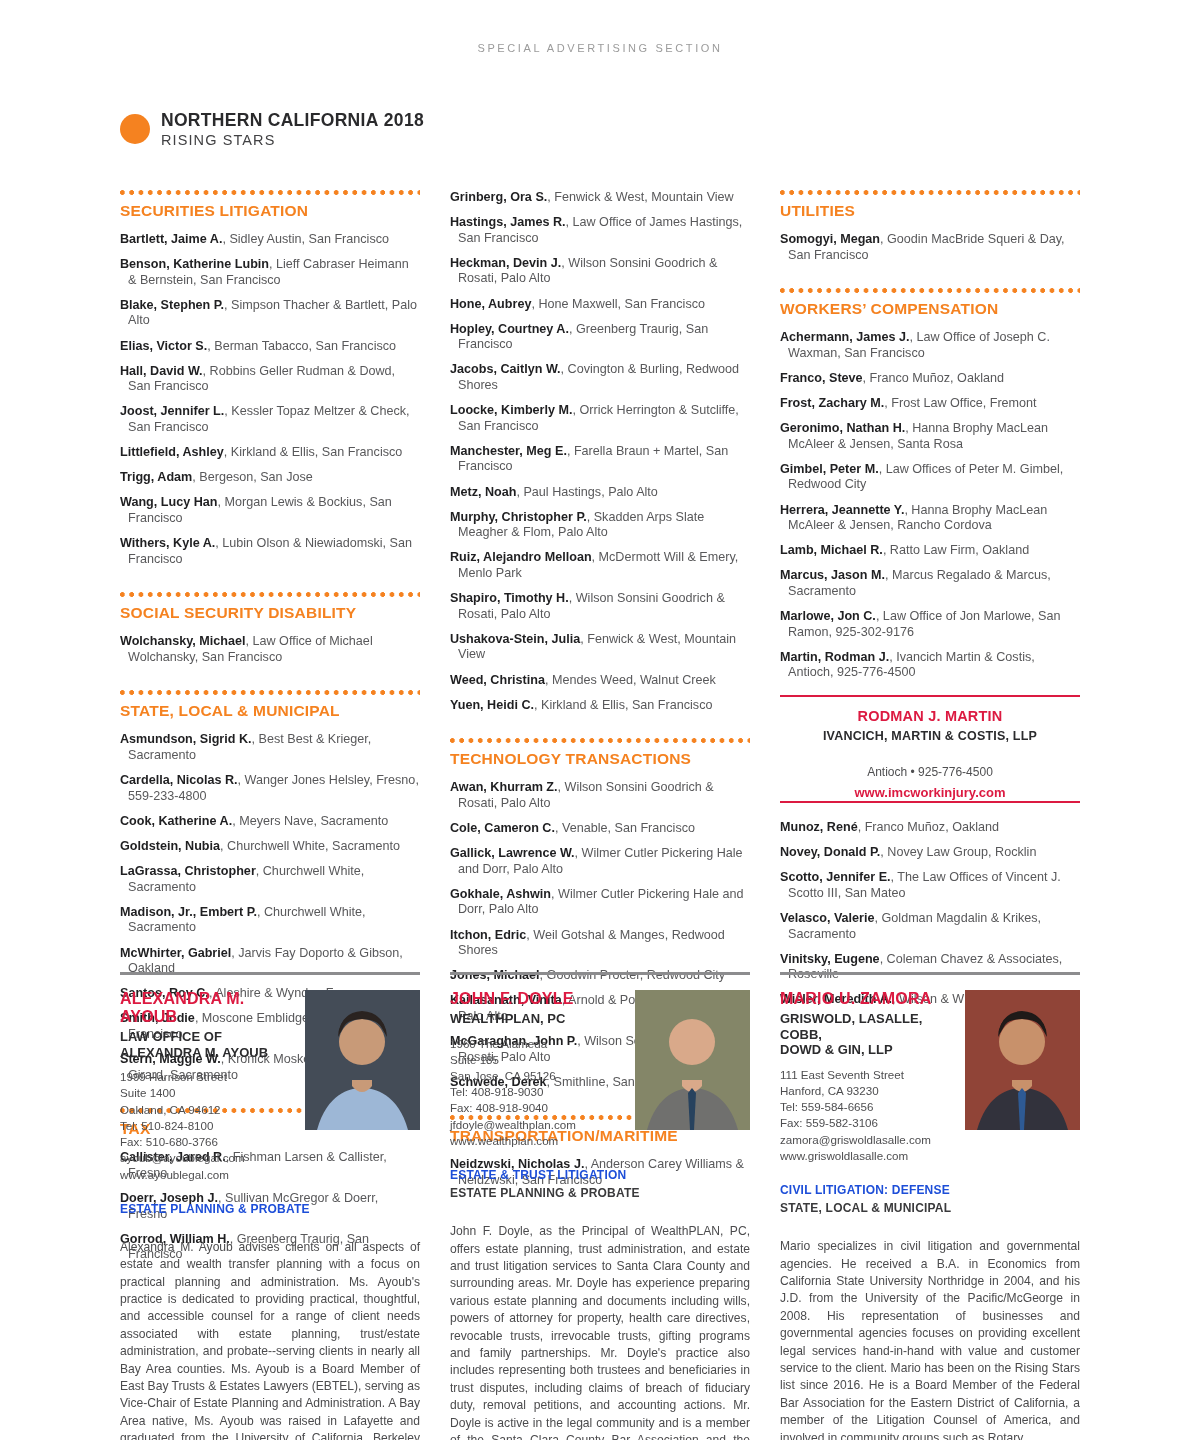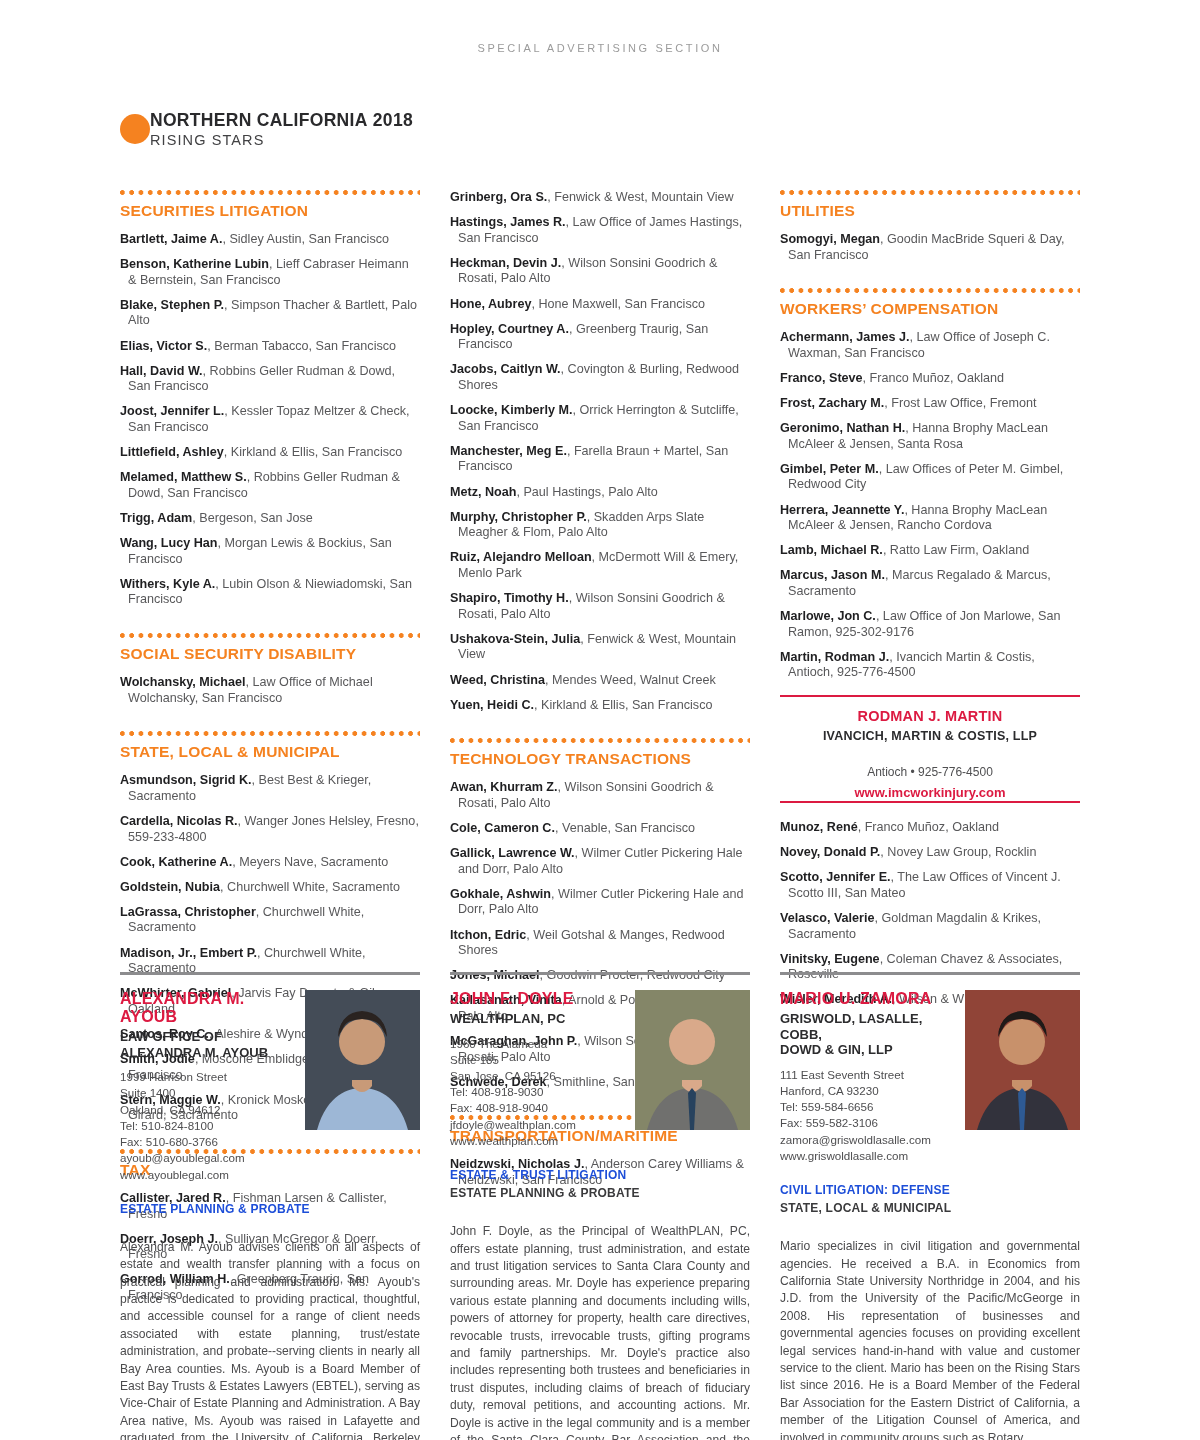--- a/index.html
+++ b/index.html
@@ -9,21 +9,21 @@
     background:#ffffff;
     font-family:"Liberation Sans", sans-serif;
     color:#2b2b2b;
     display:flex; flex-direction:column;
     padding:0 120px;
     overflow:hidden;
   }
   
   .banner { margin-top:42px; text-align:center; font-size:11px; letter-spacing:2.6px; color:#9b9b9b; }
   
-  .brand { margin-top:56px; display:flex; align-items:center; }
+  .brand { margin-top:56px; display:flex; align-items:center; gap:11px; }
   .brand-dot { width:30px; height:30px; border-radius:50%; background:#F58220; flex:0 0 auto; }
   .brand-line1 { font-size:17.5px; font-weight:700; color:#2a2a2c; letter-spacing:.3px; }
   .brand-line2 { font-size:14.5px; font-weight:400; color:#414143; letter-spacing:1.1px; margin-top:1px; }
   
   .columns { display:grid; grid-template-columns:repeat(3,300px); column-gap:30px; margin-top:42px; min-height:782px; align-items:start; }
   .section { margin-bottom:25px; }
   .dots { height:5px; margin-bottom:7px;
     background-image:radial-gradient(circle at 2.4px 2.5px, #F58220 2.15px, rgba(0,0,0,0) 2.55px);
     background-size:9.3px 5px; background-repeat:repeat-x; }
   .sec-title { font-size:15.5px; font-weight:700; color:#F58220; letter-spacing:.2px; margin:0 0 12px; }
@@ -68,21 +68,20 @@
       <section class="section">
         <div class="dots"></div>
         <h2 class="sec-title" style="margin: 0px 0px 12px;">SECURITIES LITIGATION</h2>
         <p class="entry"><strong>Bartlett, Jaime A.</strong><span>, Sidley Austin, San Francisco</span></p>
         <p class="entry"><strong>Benson, Katherine Lubin</strong><span>, Lieff Cabraser Heimann &amp; Bernstein, San Francisco</span></p>
         <p class="entry"><strong>Blake, Stephen P.</strong><span>, Simpson Thacher &amp; Bartlett, Palo Alto</span></p>
         <p class="entry"><strong>Elias, Victor S.</strong><span>, Berman Tabacco, San Francisco</span></p>
         <p class="entry"><strong>Hall, David W.</strong><span>, Robbins Geller Rudman &amp; Dowd, San Francisco</span></p>
         <p class="entry"><strong>Joost, Jennifer L.</strong><span>, Kessler Topaz Meltzer &amp; Check, San Francisco</span></p>
         <p class="entry"><strong>Littlefield, Ashley</strong><span>, Kirkland &amp; Ellis, San Francisco</span></p>
-        <p class="entry"><strong>Melamed, Matthew S.</strong><span>, Robbins Geller Rudman &amp; Dowd, San Francisco</span></p>
         <p class="entry"><strong>Trigg, Adam</strong><span>, Bergeson, San Jose</span></p>
         <p class="entry"><strong>Wang, Lucy Han</strong><span>, Morgan Lewis &amp; Bockius, San Francisco</span></p>
         <p class="entry"><strong>Withers, Kyle A.</strong><span>, Lubin Olson &amp; Niewiadomski, San Francisco</span></p>
       </section>
       <section class="section">
         <div class="dots"></div>
         <h2 class="sec-title" style="margin: 0px 0px 12px;">SOCIAL SECURITY DISABILITY</h2>
         <p class="entry"><strong>Wolchansky, Michael</strong><span>, Law Office of Michael Wolchansky, San Francisco</span></p>
       </section>
       <section class="section">

